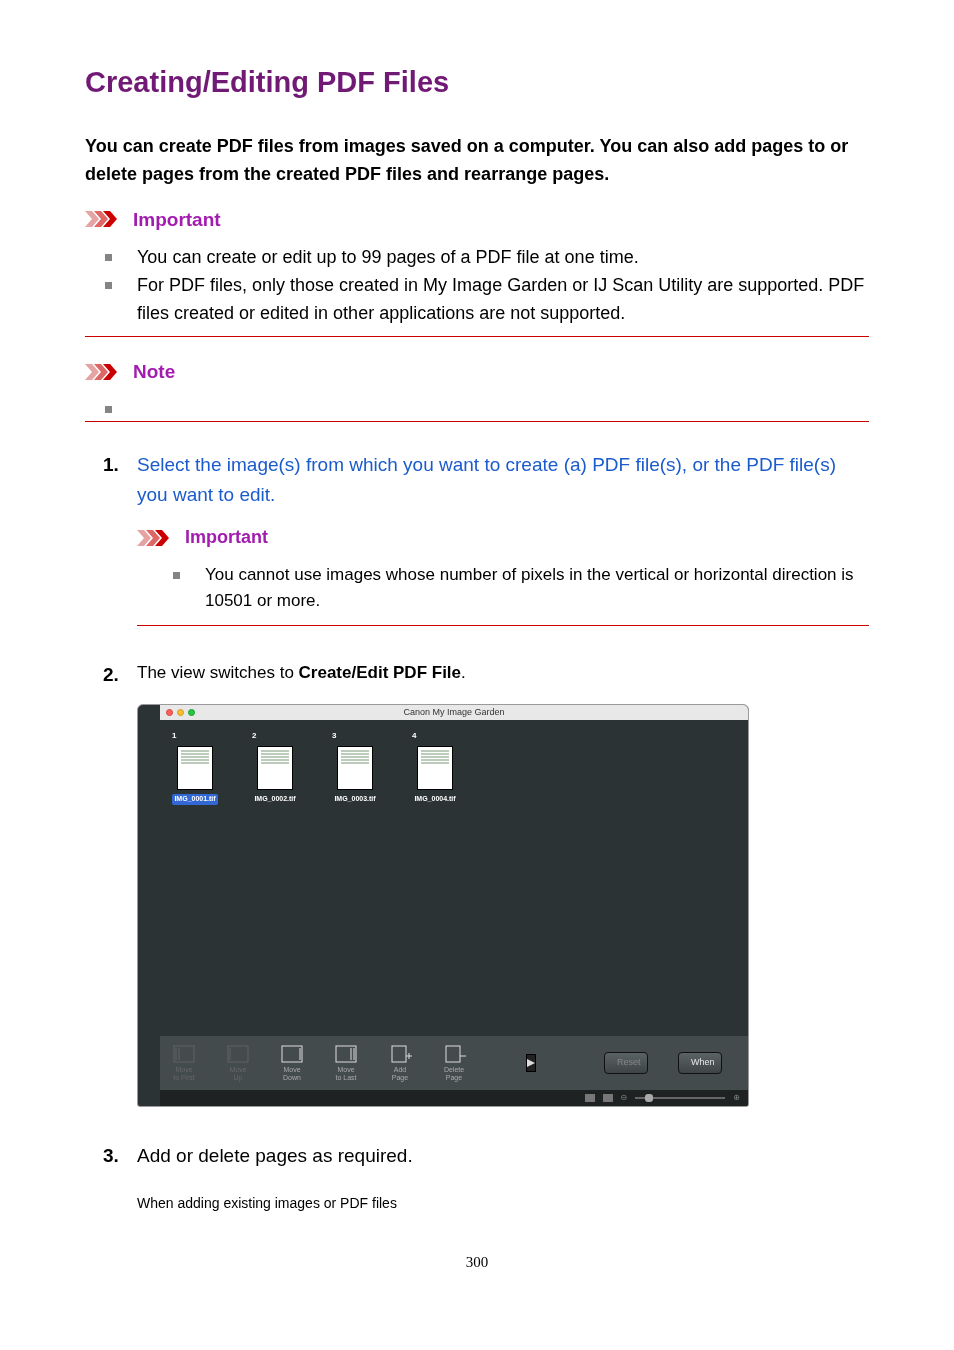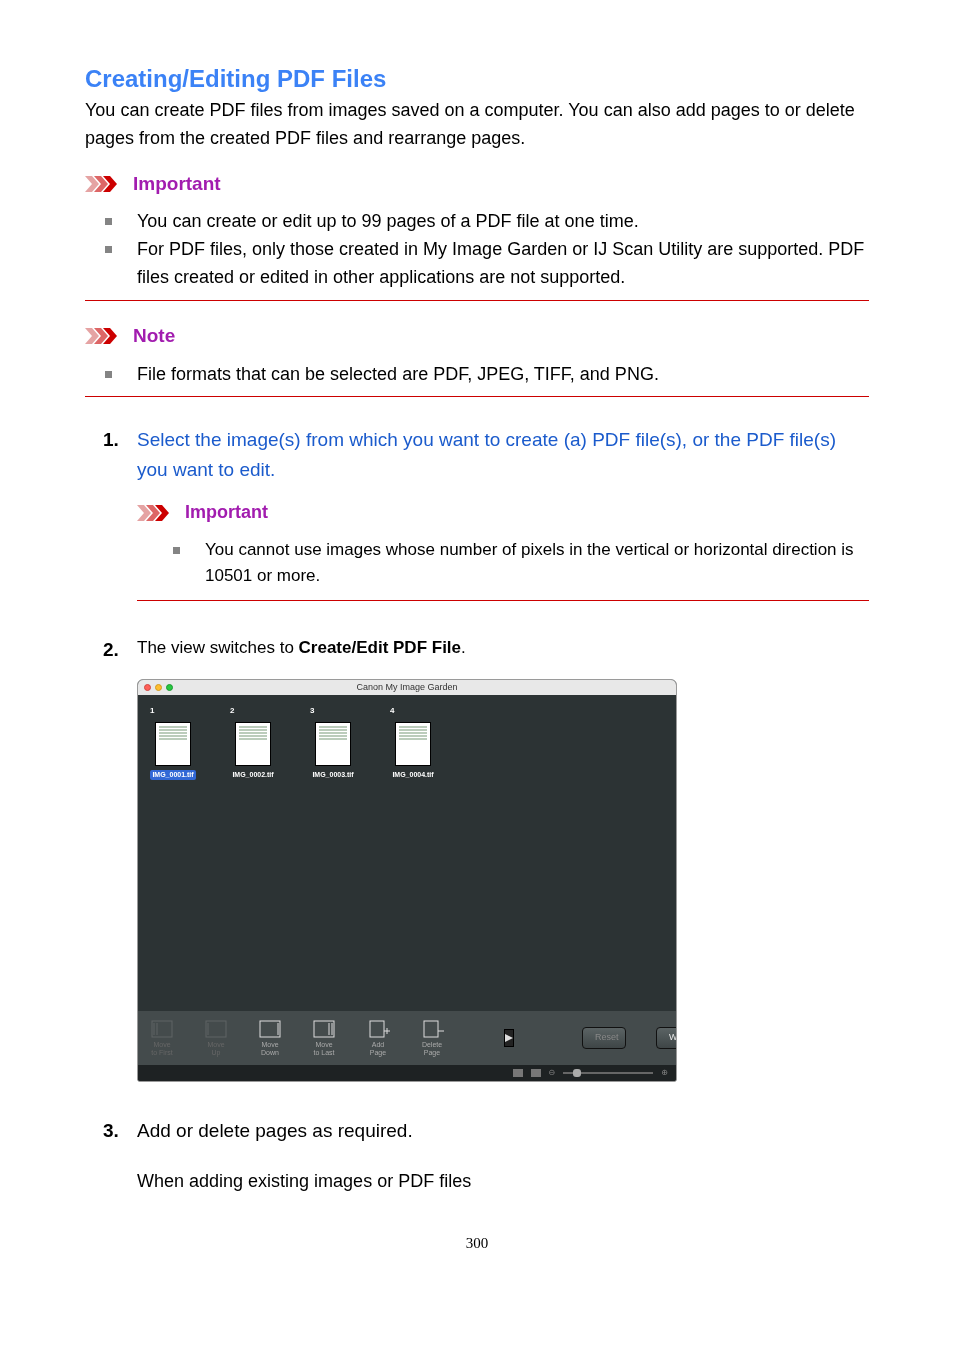--- a/index.html
+++ b/index.html
@@ -6,25 +6,26 @@
   body {
     font-family: Arial, Helvetica, sans-serif;
     font-size: 18px;
     color: #000;
     background: #fff;
     width: 954px;
     padding: 60px 85px 40px 85px;
     line-height: 1.55;
   }
   h1 {
-    color: #3b82f6;
-    font-size: 24px;
+    color: #701a75;
+    font-size: 29px;
     font-weight: bold;
-  }
-  .intro { margin-bottom: 9px; }
+    margin-bottom: 28px;
+  }
+  .intro { margin-bottom: 9px; font-weight: bold; }
   .callout {
     border-bottom: 1px solid #c00;
     padding-bottom: 8px;
     margin: 16px 0 20px 0;
   }
   .callout-header {
     display: flex;
     align-items: center;
     gap: 8px;
     margin-bottom: 10px;
@@ -68,28 +69,29 @@
     margin-top: 14px;
     padding-bottom: 10px;
   }
   .nested-callout .callout-title { font-size: 18px; }
   .nested-callout .callout-body { padding-left: 36px; font-size: 17px; }
   .nested-callout .callout-body .bullet-line .txt { }
   .bold { font-weight: bold; }
 
   
   .app-window {
-    width: 540px;
+    width: 612px;
     margin: 18px 0 8px 0;
     background: #2c3334;
     border: 1px solid #9a9a9a;
     border-radius: 6px 6px 3px 3px;
     overflow: hidden;
     font-size: 8px;
     color: #ddd;
+    padding-left: 22px;
   }
   .app-titlebar {
     background: #e8e8e8;
     height: 15px;
     display: flex;
     align-items: center;
     padding: 0 6px;
     position: relative;
   }
   .traffic { display: flex; gap: 4px; }
@@ -188,21 +190,20 @@
         <polygon points="0,0 7,0 14,8 7,16 0,16 7,8" fill="#e5a3a3"></polygon>
         <polygon points="9,0 16,0 23,8 16,16 9,16 16,8" fill="#d66"></polygon>
         <polygon points="18,0 25,0 32,8 25,16 18,16 25,8" fill="#c00"></polygon>
       </svg>
     </span>
     <span class="callout-title">Note</span>
   </div>
   <div class="callout-body">
     <div class="bullet-line">
       <span class="sqbullet"></span>
-      <span class="txt">File formats that can be selected are PDF, JPEG, TIFF, and PNG.</span>
     </div>
   </div>
 </div>
 
 <ol class="steps">
   <li>
     <span class="step-link">Select the image(s) from which you want to create (a) PDF file(s), or the PDF file(s) you want to edit.</span>
 
     <div class="nested-callout">
       <div class="callout-header">
@@ -345,17 +346,17 @@
         <div class="status-icon"></div>
         <span style="color:#888;">⊖</span>
         <div class="zoom-slider"></div>
         <span style="color:#888;">⊕</span>
       </div>
     </div>
   </li>
 
   <li>
     <span class="step-text">Add or delete pages as required.</span>
-    <div class="step-sub" style="font-size:18px;">When adding existing images or PDF files</div>
+    <div class="step-sub" style="font-size:14px;">When adding existing images or PDF files</div>
   </li>
 </ol>
 
 <div class="page-num">300</div>
 
 </body></html>

